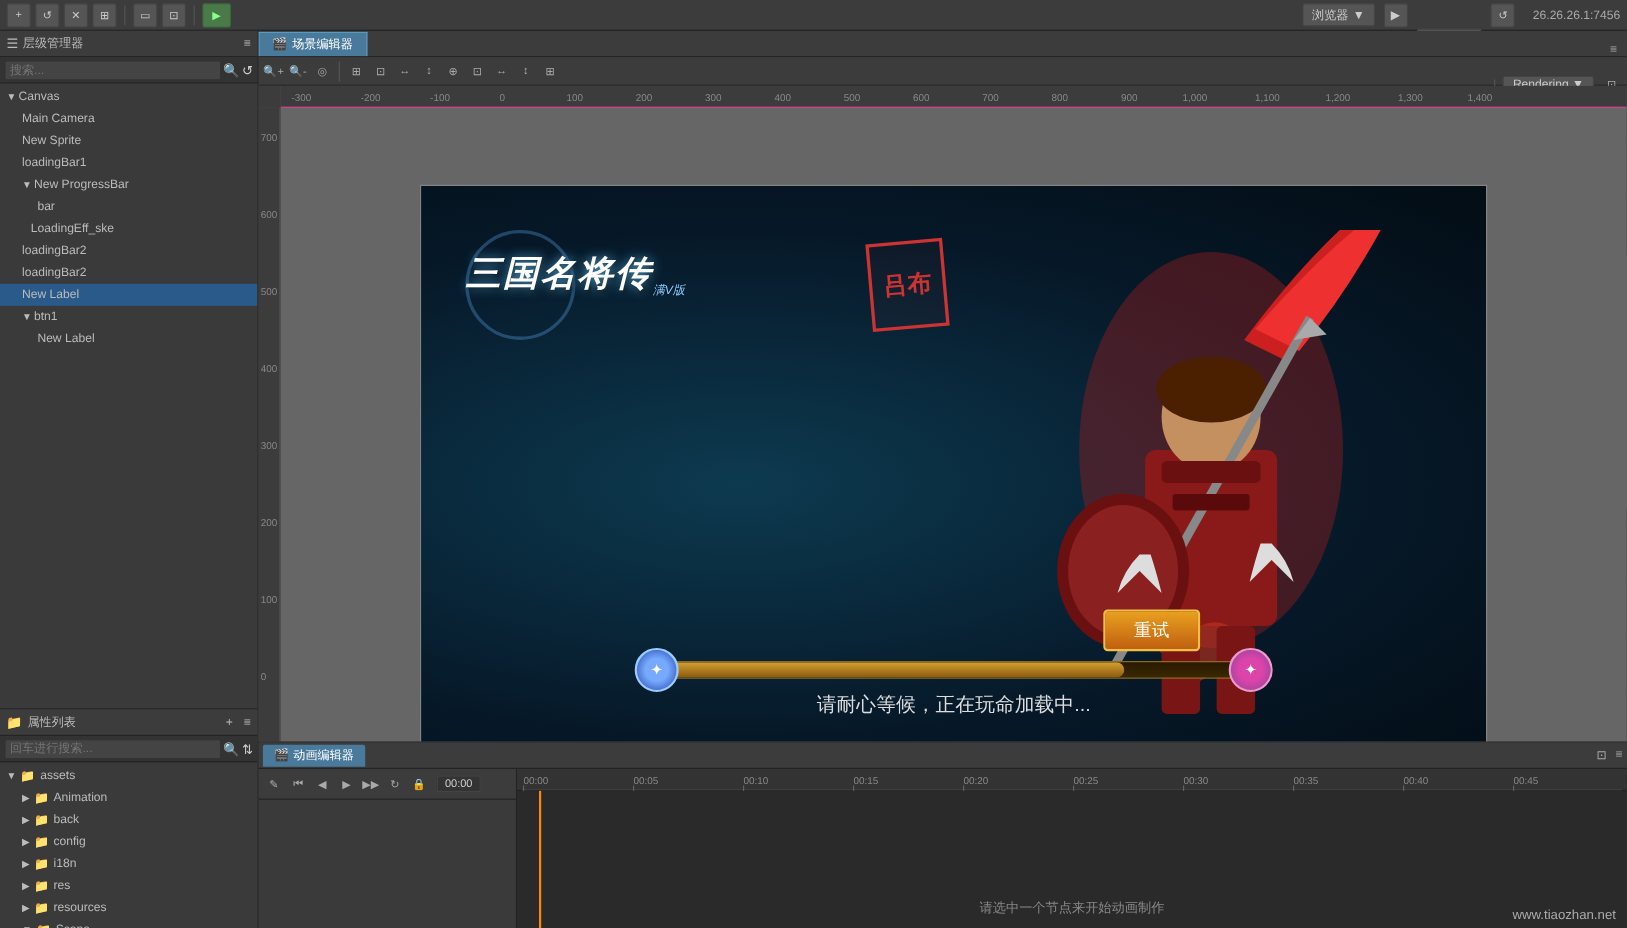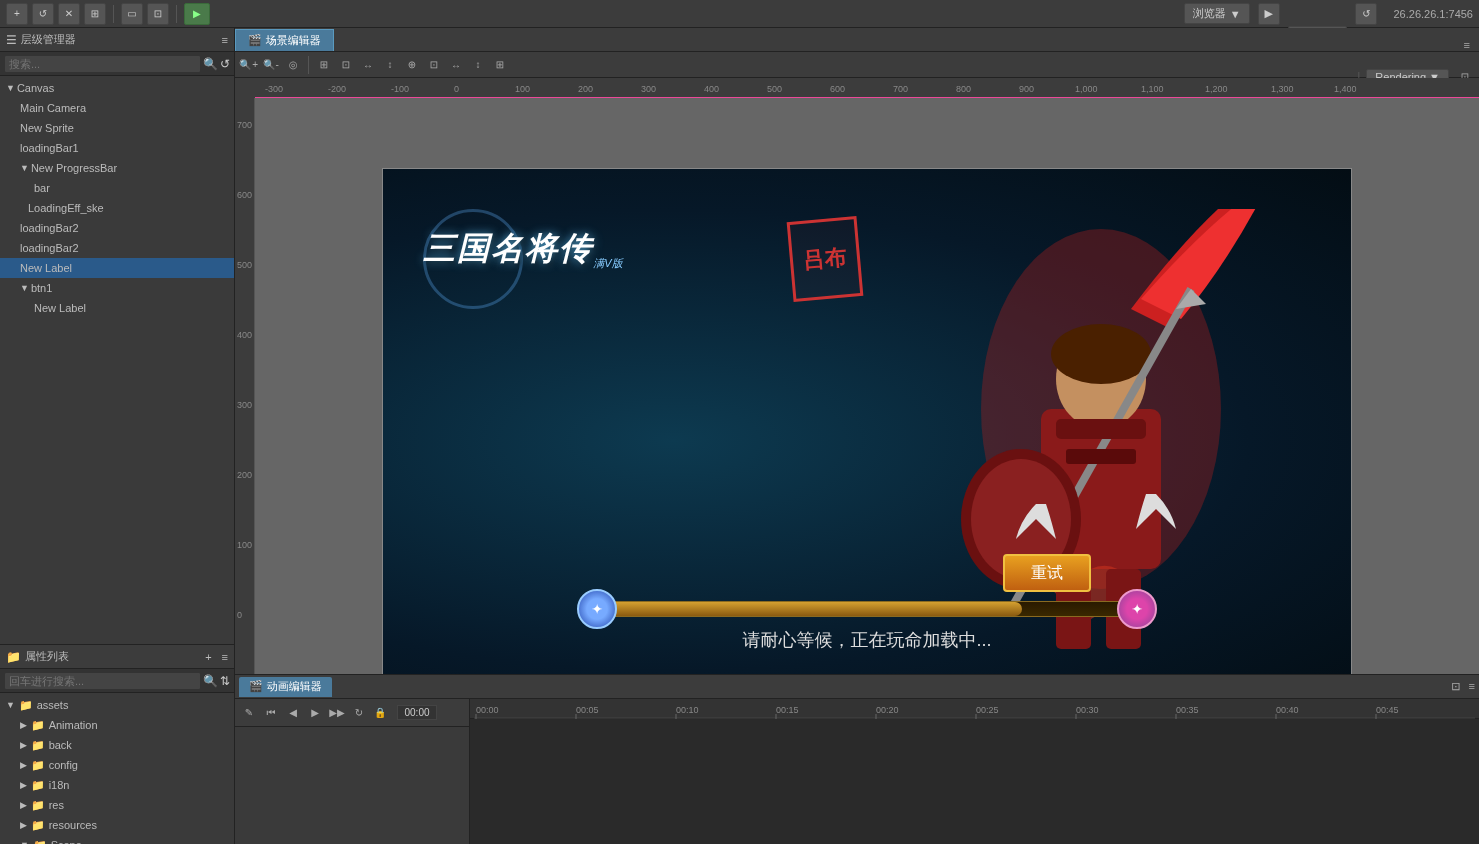--- a/index.html
+++ b/index.html
@@ -912,19 +912,27 @@
               <line x1="602" y1="15" x2="602" y2="20" stroke="#666" stroke-width="1"></line>
               <text x="702" y="14" fill="#888" font-size="9">00:35</text>
               <line x1="702" y1="15" x2="702" y2="20" stroke="#666" stroke-width="1"></line>
               <text x="802" y="14" fill="#888" font-size="9">00:40</text>
               <line x1="802" y1="15" x2="802" y2="20" stroke="#666" stroke-width="1"></line>
               <text x="902" y="14" fill="#888" font-size="9">00:45</text>
               <line x1="902" y1="15" x2="902" y2="20" stroke="#666" stroke-width="1"></line>
             </svg>
           </div>
 
+          <div class="timeline-tracks">
+
+            <div class="time-indicator"></div>
+
+            <div class="timeline-msg">请选中一个节点来开始动画制作</div>
+
+            <div class="watermark">www.tiaozhan.net</div>
+          </div>
         </div>
 
       </div>
     </div>
 
   </div>
 </div>
 
 </body></html>

